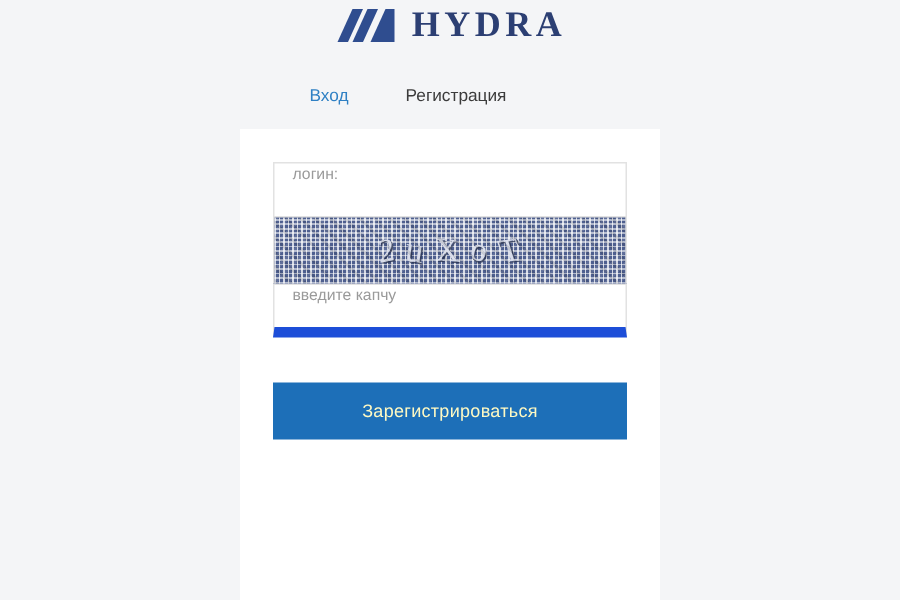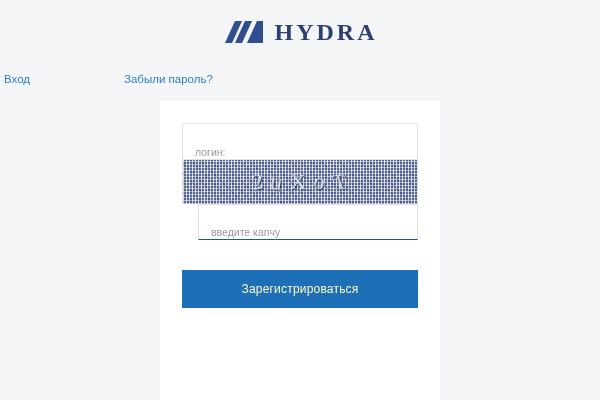--- a/index.html
+++ b/index.html
@@ -19,40 +19,41 @@
     width: 600px;
     height: 400px;
     background: #f4f5f7;
   }
   
   .logo-row {
     display: flex;
     align-items: center;
     justify-content: center;
     gap: 10px;
-    padding-top: 15px;
+    padding-top: 0px;
     height: 34px;
   }
   .logo-mark {
     width: 42px;
     height: 26px;
     position: relative;
     overflow: hidden;
   }
   .logo-mark svg { display: block; }
   .logo-text {
     font-size: 24px;
     letter-spacing: 3px;
     color: #2c3f73;
     font-weight: bold;
     font-family: "Liberation Serif", serif;
   }
   
   .tabs {
     display: flex;
+    justify-content: center;
     align-items: center;
     gap: 30px;
     margin-top: 22px;
     font-size: 11.5px;
   }
   .tab {
     color: #2f80c4;
     text-decoration: none;
     padding: 2px 4px;
     white-space: nowrap;
@@ -68,21 +69,21 @@
     background: #ffffff;
     min-height: 320px;
     padding: 22px 22px 0 22px;
     box-sizing: border-box;
   }
   .field {
     border: 1px solid #e2e2e2;
     border-bottom: none;
     height: 36px;
     display: flex;
-    align-items: flex-end;
+    align-items: flex-start;
     padding: 0 10px;
     box-sizing: border-box;
     background: #fff;
   }
   .field:first-of-type { }
   .field input {
     border: none;
     outline: none;
     width: 100%;
     font-size: 10.5px;
@@ -124,22 +125,21 @@
   .captcha-text span:nth-child(4) { transform: rotate(14deg); }
   .captcha-text span:nth-child(5) { transform: rotate(-7deg) skewX(10deg); }
   .captcha-noise {
     position: absolute;
     inset: 0;
     background:
       repeating-linear-gradient(135deg, rgba(255,255,255,0.10) 0 2px, transparent 2px 6px),
       repeating-linear-gradient(45deg, rgba(0,0,0,0.10) 0 2px, transparent 2px 7px);
   }
   .field.last {
-    border-bottom: 1px solid #1d4ed8;
-    margin-left: 16px;
+    border-bottom: 7px solid #1d4ed8;
   }
   .submit-wrap {
     margin-top: 30px;
     padding-bottom: 14px;
   }
   .submit {
     width: 100%;
     height: 38px;
     background: #1d6fb8;
     border: none;
@@ -163,22 +163,22 @@
           <polygon points="12,24 22,2 29,2 19,24"></polygon>
           <polygon points="24,24 34,2 40,2 40,24"></polygon>
         </g>
       </svg>
     </span>
     <span class="logo-text">HYDRA</span>
   </div>
 
   <div class="tabs">
     <a class="tab" href="#">Вход</a>
+    <a class="tab active" href="#">Регистрация</a>
     <span class="tab-spacer"></span>
-    <a class="tab" href="#">Забыли пароль?</a>
   </div>
 
   <div class="card">
 
     <div class="field">
       <input type="text" placeholder="логин:" style="">
     </div>
 
 
 

